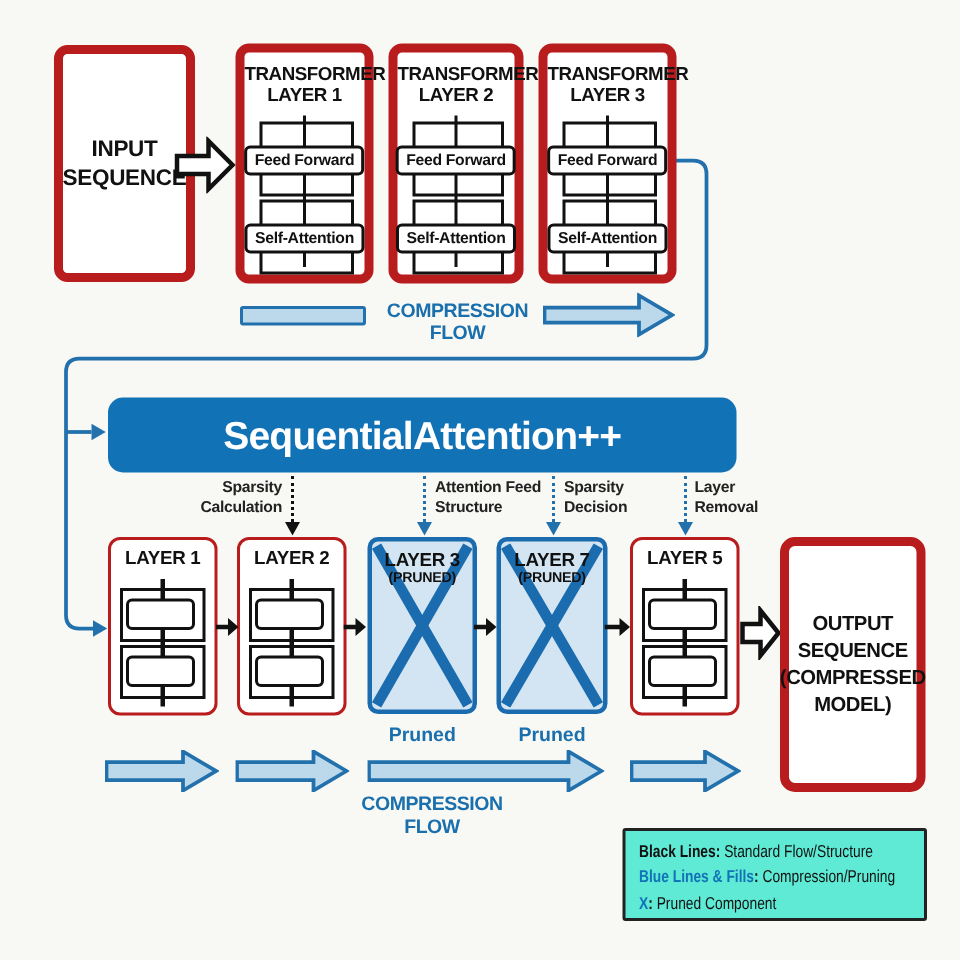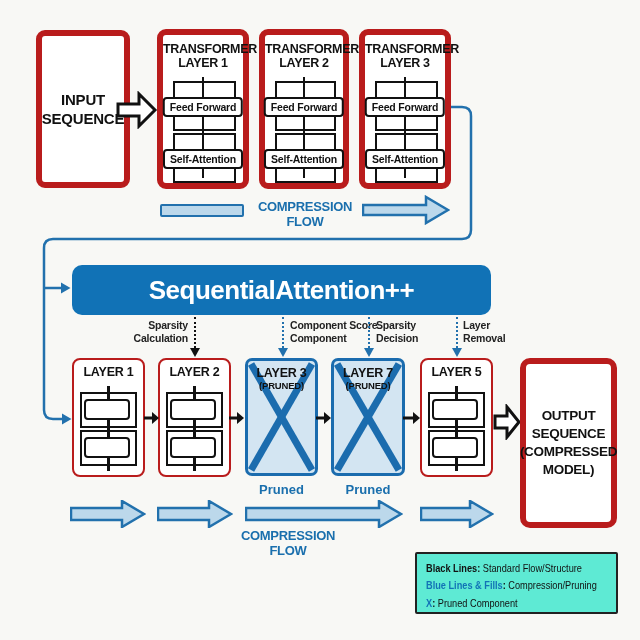--- a/index.html
+++ b/index.html
@@ -145,22 +145,22 @@
 <div class="dot-line dot-black" style="left:194px;"></div>
 <div class="dot-head head-black" style="left:190px;"></div>
 <div class="ann ann1">
   <div>Sparsity</div>
   <div>Calculation</div>
 </div>
 
 <div class="dot-line dot-blue" style="left:282px;"></div>
 <div class="dot-head head-blue" style="left:278px;"></div>
 <div class="ann ann2">
-  <div>Component Score</div>
-  <div>Component</div>
+  <div>Attention Feed</div>
+  <div>Structure</div>
 </div>
 
 <div class="dot-line dot-blue" style="left:368px;"></div>
 <div class="dot-head head-blue" style="left:364px;"></div>
 <div class="ann ann3">
   <div>Sparsity</div>
   <div>Decision</div>
 </div>
 
 <div class="dot-line dot-blue" style="left:456px;"></div>

